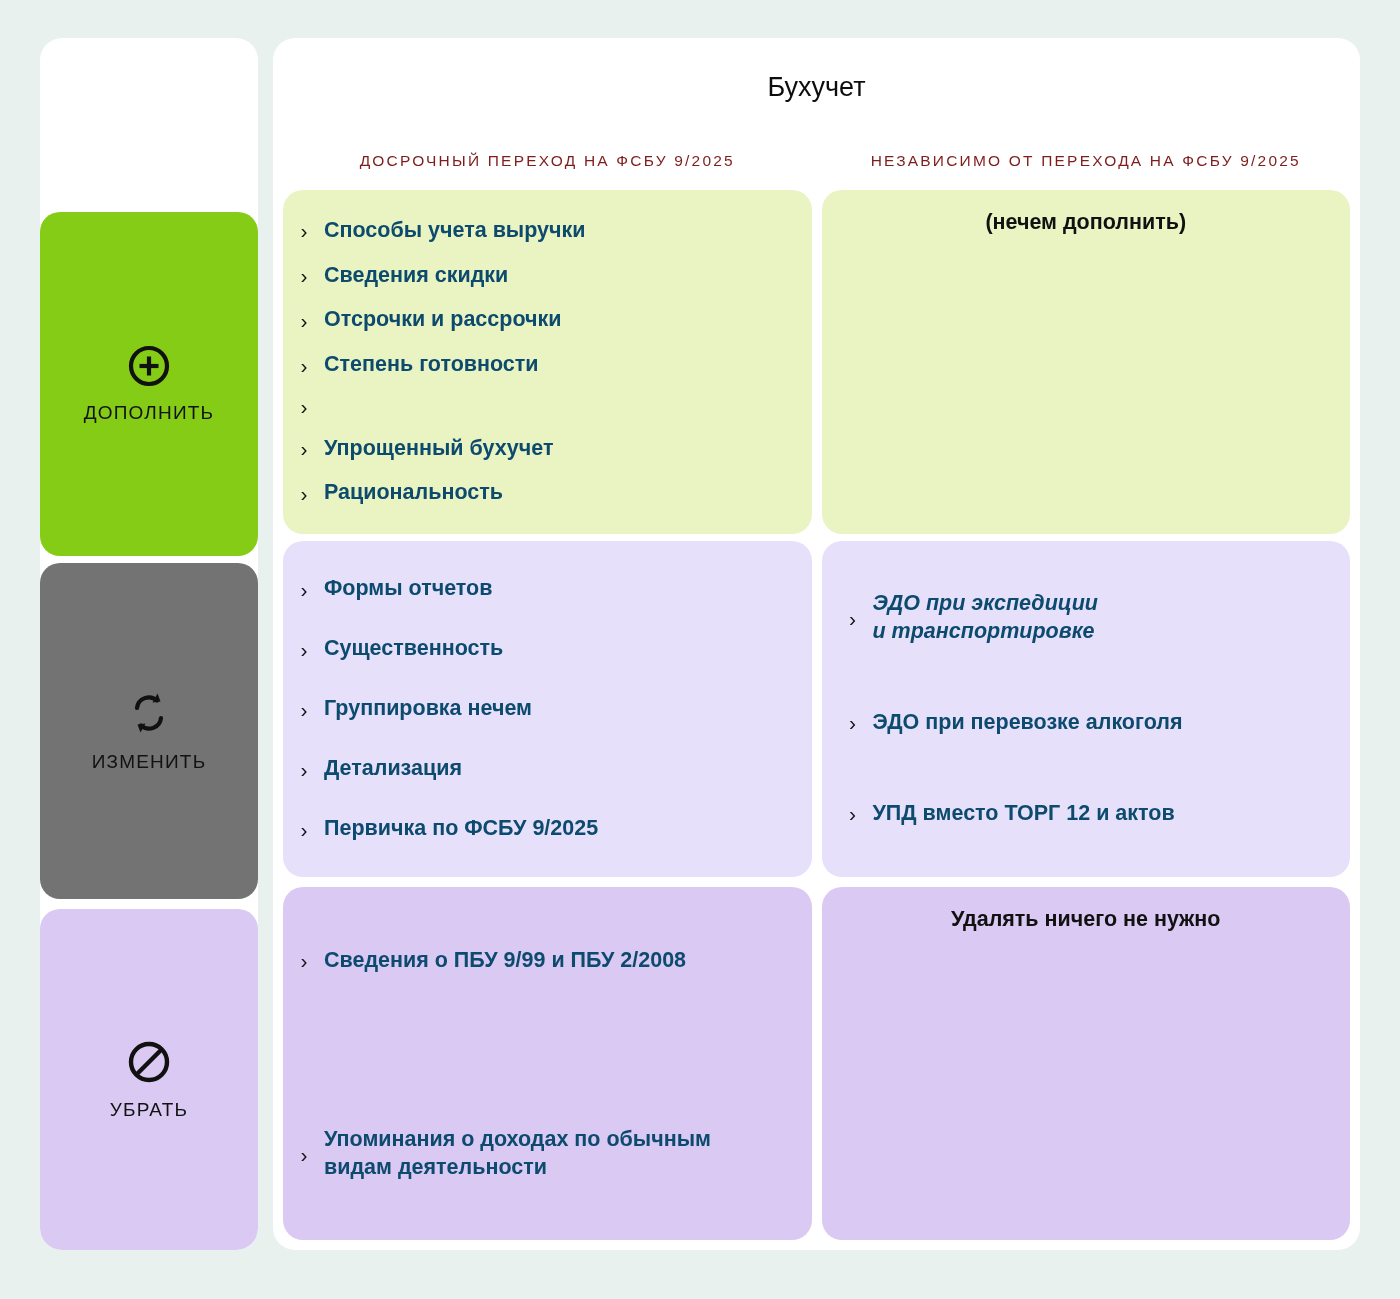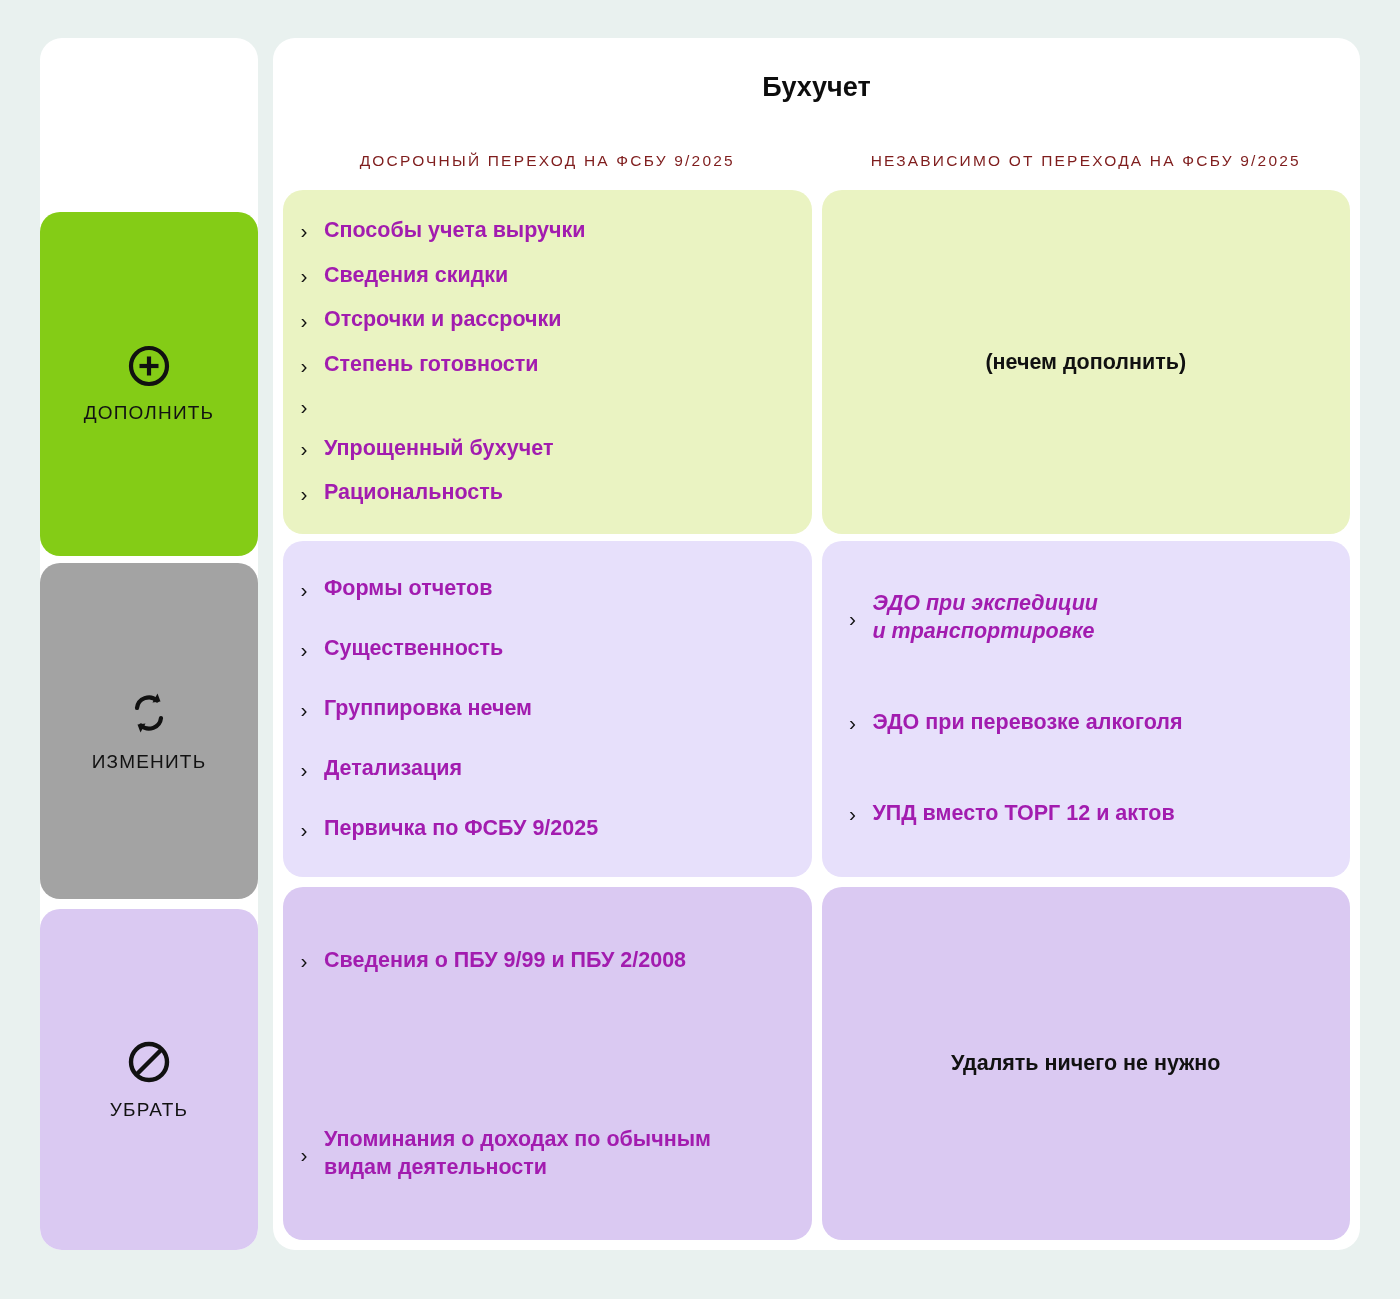--- a/index.html
+++ b/index.html
@@ -31,21 +31,21 @@
   .label-cell {
     flex: 1 1 0;
     border-radius: 20px;
     display: flex;
     flex-direction: column;
     align-items: center;
     justify-content: center;
     gap: 10px;
   }
   .label-cell.r1 { background: #84cc16; flex: 0 0 344px; margin-bottom: 7px; }
-  .label-cell.r2 { background: #a3a3a3; flex: 0 0 336px; margin-bottom: 10px; }
+  .label-cell.r2 { background: #737373; flex: 0 0 336px; margin-bottom: 10px; }
   .label-cell.r3 { background: #dac9f2; flex: 1 1 auto; }
   .label-icon { display: block; }
   .label-text {
     font-size: 19px;
     letter-spacing: 1.2px;
     color: #121212;
     text-align: center;
   }
 
   
@@ -53,21 +53,21 @@
     flex: 1 1 auto;
     background: #ffffff;
     border-radius: 22px;
     display: flex;
     flex-direction: column;
     overflow: hidden;
     padding: 0 10px 10px 10px;
   }
   .main-title {
     font-size: 27px;
-    font-weight: bold;
+    font-weight: normal;
     text-align: center;
     color: #0d0d0d;
     padding-top: 34px;
   }
   .col-heads {
     display: flex;
     gap: 10px;
     padding-top: 49px;
   }
   .col-head {
@@ -115,28 +115,27 @@
     flex: 0 0 14px;
     font-size: 21px;
     line-height: 1;
     color: #111;
     font-weight: 300;
     text-align: center;
   }
   .li-text {
     font-size: 21.5px;
     font-weight: bold;
-    color: #a21caf;
+    color: #0c4a6e;
     line-height: 1.3;
   }
 
   .cell-center {
     height: 100%;
     display: flex;
-    align-items: center;
     justify-content: center;
     padding: 20px 30px;
   }
   .cell-center-text {
     font-size: 21.5px;
     font-weight: bold;
     color: #111111;
     text-align: center;
   }
 </style>

